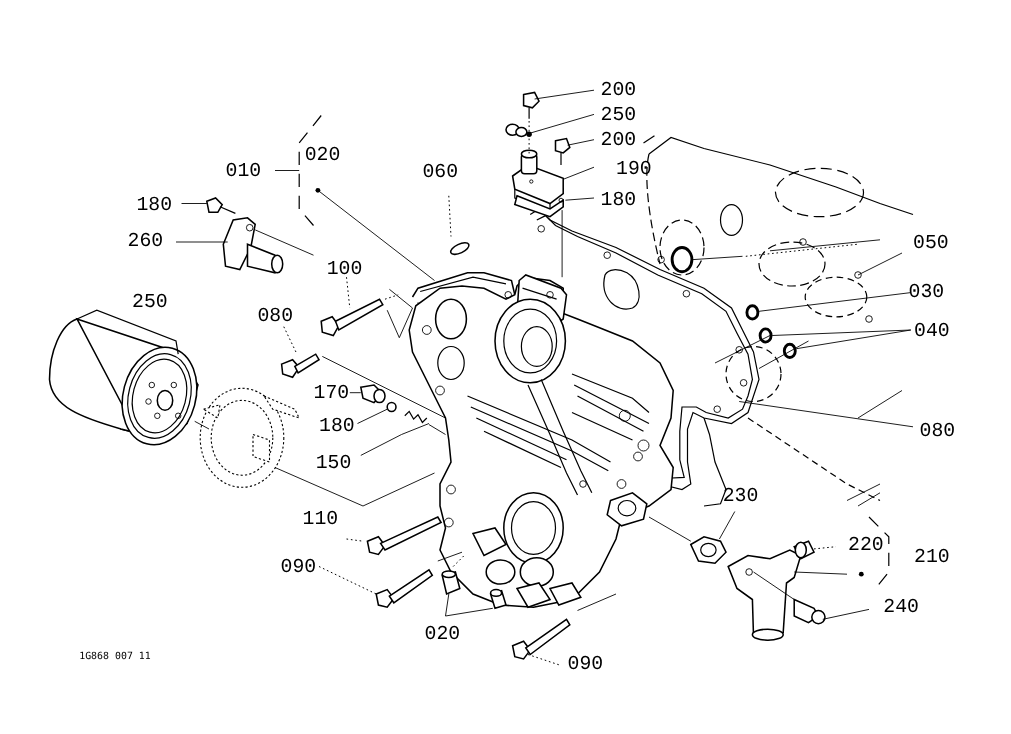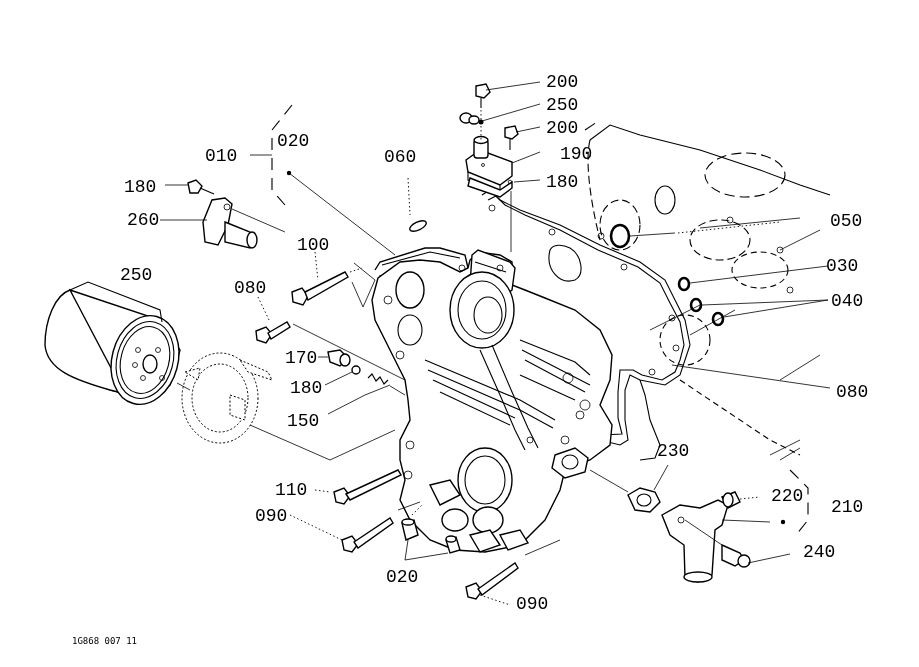--- a/index.html
+++ b/index.html
@@ -275,29 +275,29 @@
 <span class="lbl" style="left:546px;top:73px;">200</span>
 <span class="lbl" style="left:546px;top:96px;">250</span>
 <span class="lbl" style="left:546px;top:119px;">200</span>
 <span class="lbl" style="left:546px;top:145px;margin-left:14px;">190</span>
 <span class="lbl" style="left:546px;top:173px;">180</span>
 <span class="lbl" style="left:830px;top:212px;">050</span>
 <span class="lbl" style="left:826px;top:257px;">030</span>
 <span class="lbl" style="left:831px;top:292px;">040</span>
 <span class="lbl" style="left:836px;top:383px;">080</span>
 <span class="lbl" style="left:124px;top:178px;">180</span>
-<span class="lbl" style="left:127px;top:211px;">260</span>
+<span class="lbl" style="left:116px;top:211px;">260</span>
 <span class="lbl" style="left:120px;top:266px;text-align:center;">250</span>
 <span class="lbl" style="left:297px;top:236px;">100</span>
 <span class="lbl" style="left:234px;top:279px;">080</span>
 <span class="lbl" style="left:285px;top:349px;">170</span>
 <span class="lbl" style="left:290px;top:379px;">180</span>
 <span class="lbl" style="left:287px;top:412px;">150</span>
-<span class="lbl" style="left:275px;top:481px;text-align:center;">110</span>
+<span class="lbl" style="left:275px;top:463px;text-align:center;">110</span>
 <span class="lbl" style="left:255px;top:507px;">090</span>
 <span class="lbl" style="left:386px;top:568px;">020</span>
 <span class="lbl" style="left:516px;top:595px;">090</span>
 <span class="lbl" style="left:657px;top:442px;">230</span>
 <span class="lbl" style="left:771px;top:487px;">220</span>
 <span class="lbl" style="left:831px;top:498px;">210</span>
 <span class="lbl" style="left:803px;top:543px;">240</span>
 
-<span class="code" style="left:72px;top:592px;margin-top:44px;">1G868 007 11</span>
+<span class="code" style="left:72px;top:592px;">1G868 007 11</span>
 
 </body></html>

